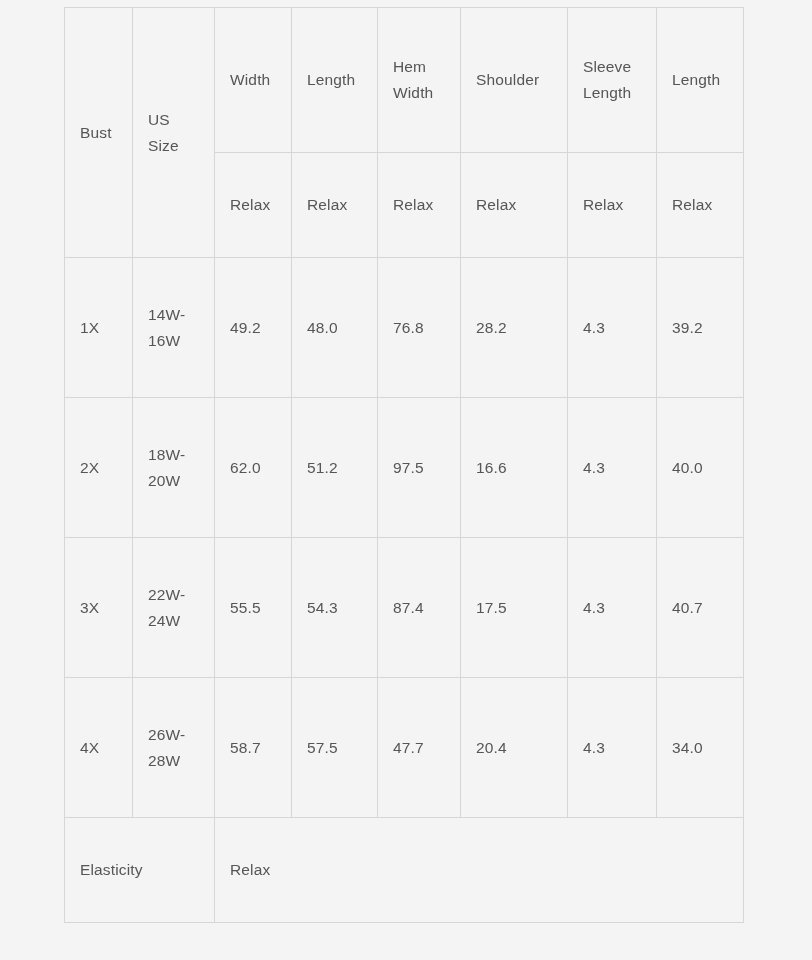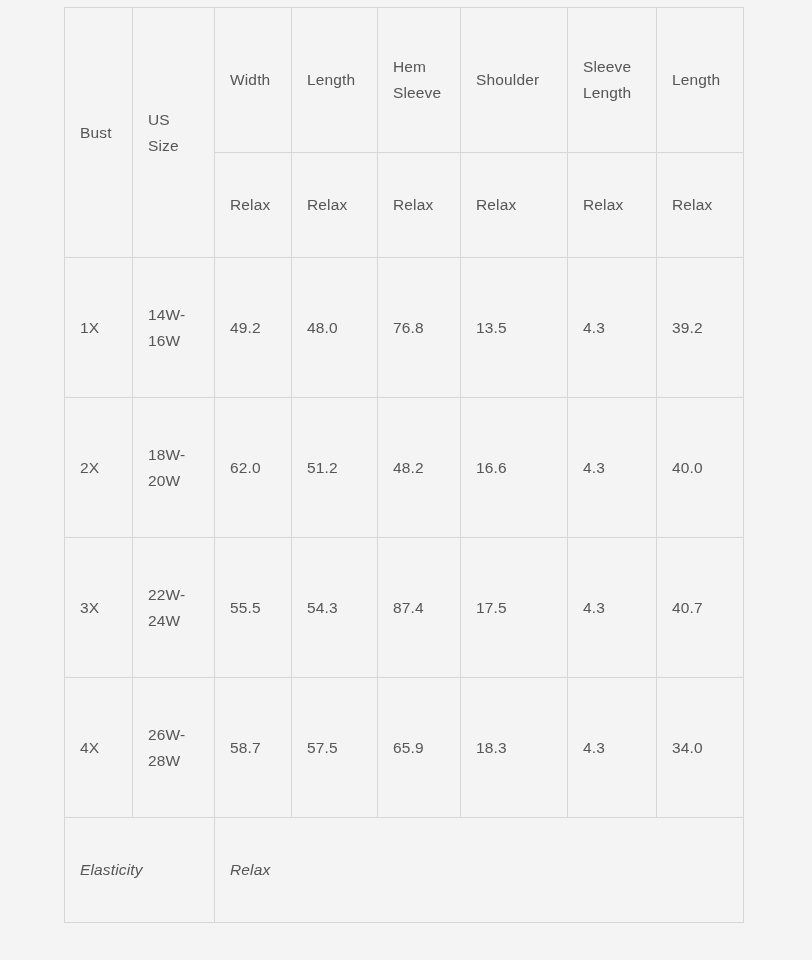--- a/index.html
+++ b/index.html
@@ -54,21 +54,21 @@
   col.c-length    { width: 87px; }
 
   
   .hdr-stack { height: 248px; }
   .hdr-top   { height: 144px; vertical-align: middle; }
   .hdr-sub   { height: 104px; vertical-align: middle; }
 
   
   tbody tr.data-row td { height: 139px; }
 
-  tfoot td { height: 104px; font-style: italic; }
+  tfoot td { height: 104px; }
 
   .cell-text { display: block; }
 </style>
 </head>
 <body>
 
 <div id="size-chart-wrap">
   <table class="size-chart">
     <colgroup>
       <col class="c-size">
@@ -89,21 +89,21 @@
         <th class="hdr-stack" rowspan="2">
           <span class="cell-text">US Size</span>
         </th>
         <th class="hdr-top">
           <span class="cell-text">Width</span>
         </th>
         <th class="hdr-top">
           <span class="cell-text">Length</span>
         </th>
         <th class="hdr-top">
-          <span class="cell-text">Hem Sleeve</span>
+          <span class="cell-text">Hem Width</span>
         </th>
         <th class="hdr-top">
           <span class="cell-text">Shoulder</span>
         </th>
         <th class="hdr-top">
           <span class="cell-text">Sleeve Length</span>
         </th>
         <th class="hdr-top">
           <span class="cell-text">Length</span>
         </th>
@@ -141,21 +141,21 @@
         <td>
           <span class="cell-text">49.2</span>
         </td>
         <td>
           <span class="cell-text">48.0</span>
         </td>
         <td>
           <span class="cell-text">76.8</span>
         </td>
         <td>
-          <span class="cell-text">13.5</span>
+          <span class="cell-text">28.2</span>
         </td>
         <td>
           <span class="cell-text">4.3</span>
         </td>
         <td>
           <span class="cell-text">39.2</span>
         </td>
       </tr>
 
       <tr class="data-row">
@@ -165,21 +165,21 @@
         <td>
           <span class="cell-text">18W-20W</span>
         </td>
         <td>
           <span class="cell-text">62.0</span>
         </td>
         <td>
           <span class="cell-text">51.2</span>
         </td>
         <td>
-          <span class="cell-text">48.2</span>
+          <span class="cell-text">97.5</span>
         </td>
         <td>
           <span class="cell-text">16.6</span>
         </td>
         <td>
           <span class="cell-text">4.3</span>
         </td>
         <td>
           <span class="cell-text">40.0</span>
         </td>
@@ -219,24 +219,24 @@
         <td>
           <span class="cell-text">26W-28W</span>
         </td>
         <td>
           <span class="cell-text">58.7</span>
         </td>
         <td>
           <span class="cell-text">57.5</span>
         </td>
         <td>
-          <span class="cell-text">65.9</span>
-        </td>
-        <td>
-          <span class="cell-text">18.3</span>
+          <span class="cell-text">47.7</span>
+        </td>
+        <td>
+          <span class="cell-text">20.4</span>
         </td>
         <td>
           <span class="cell-text">4.3</span>
         </td>
         <td>
           <span class="cell-text">34.0</span>
         </td>
       </tr>
     </tbody>
 

